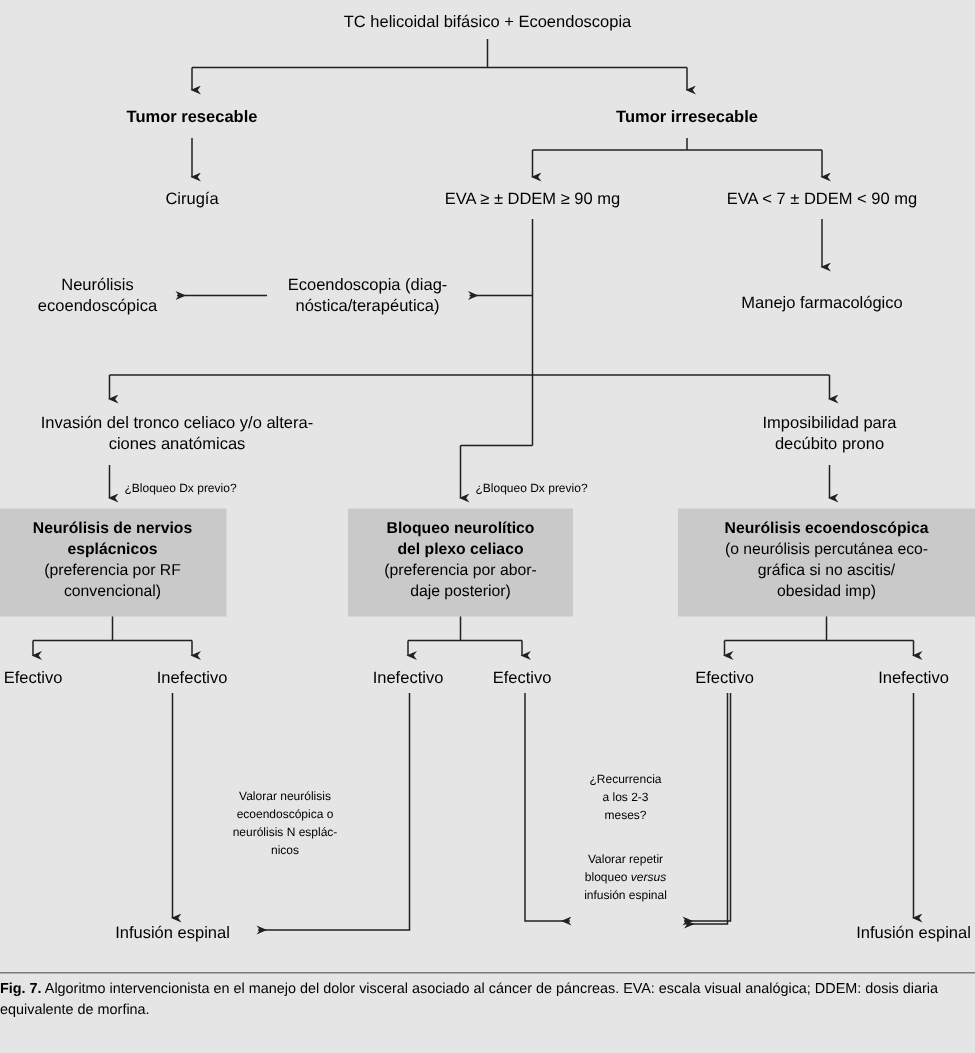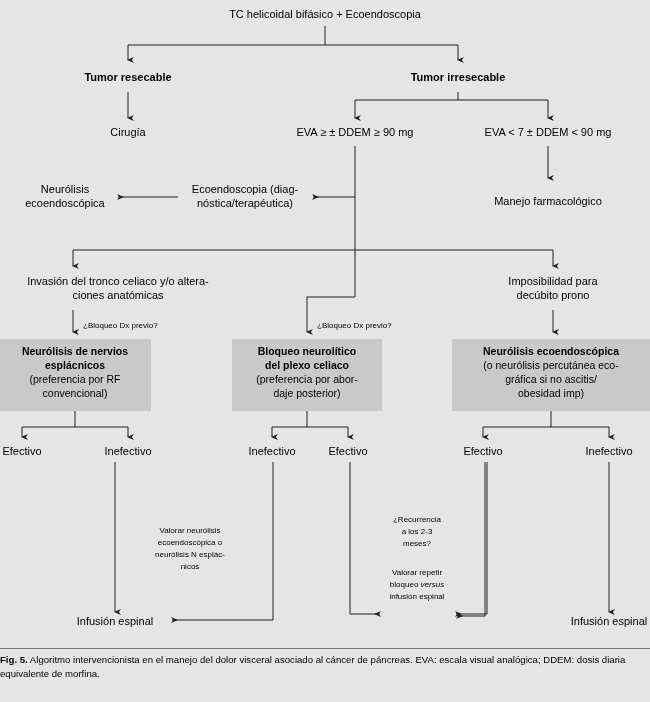--- a/index.html
+++ b/index.html
@@ -211,17 +211,17 @@
 
     <path class="ln" d="M485,462 L485,616 L457,616" marker-end="url(#ah-left)"></path>
 
     <path class="ln" d="M609,462 L609,612" marker-end="url(#ah-down)"></path>
     <text class="t" x="609" y="625" text-anchor="middle">Infusión espinal</text>
   </svg>
 
   <div id="caption-rule"></div>
 
   <div id="caption">
-    <span class="figlabel">Fig. 5.</span>
+    <span class="figlabel">Fig. 7.</span>
     <span>Algoritmo intervencionista en el manejo del dolor visceral asociado al cáncer de páncreas. EVA: escala visual analógica; DDEM: dosis diaria equivalente de morfina.</span>
   </div>
 
 </div>
 
 </body></html>

